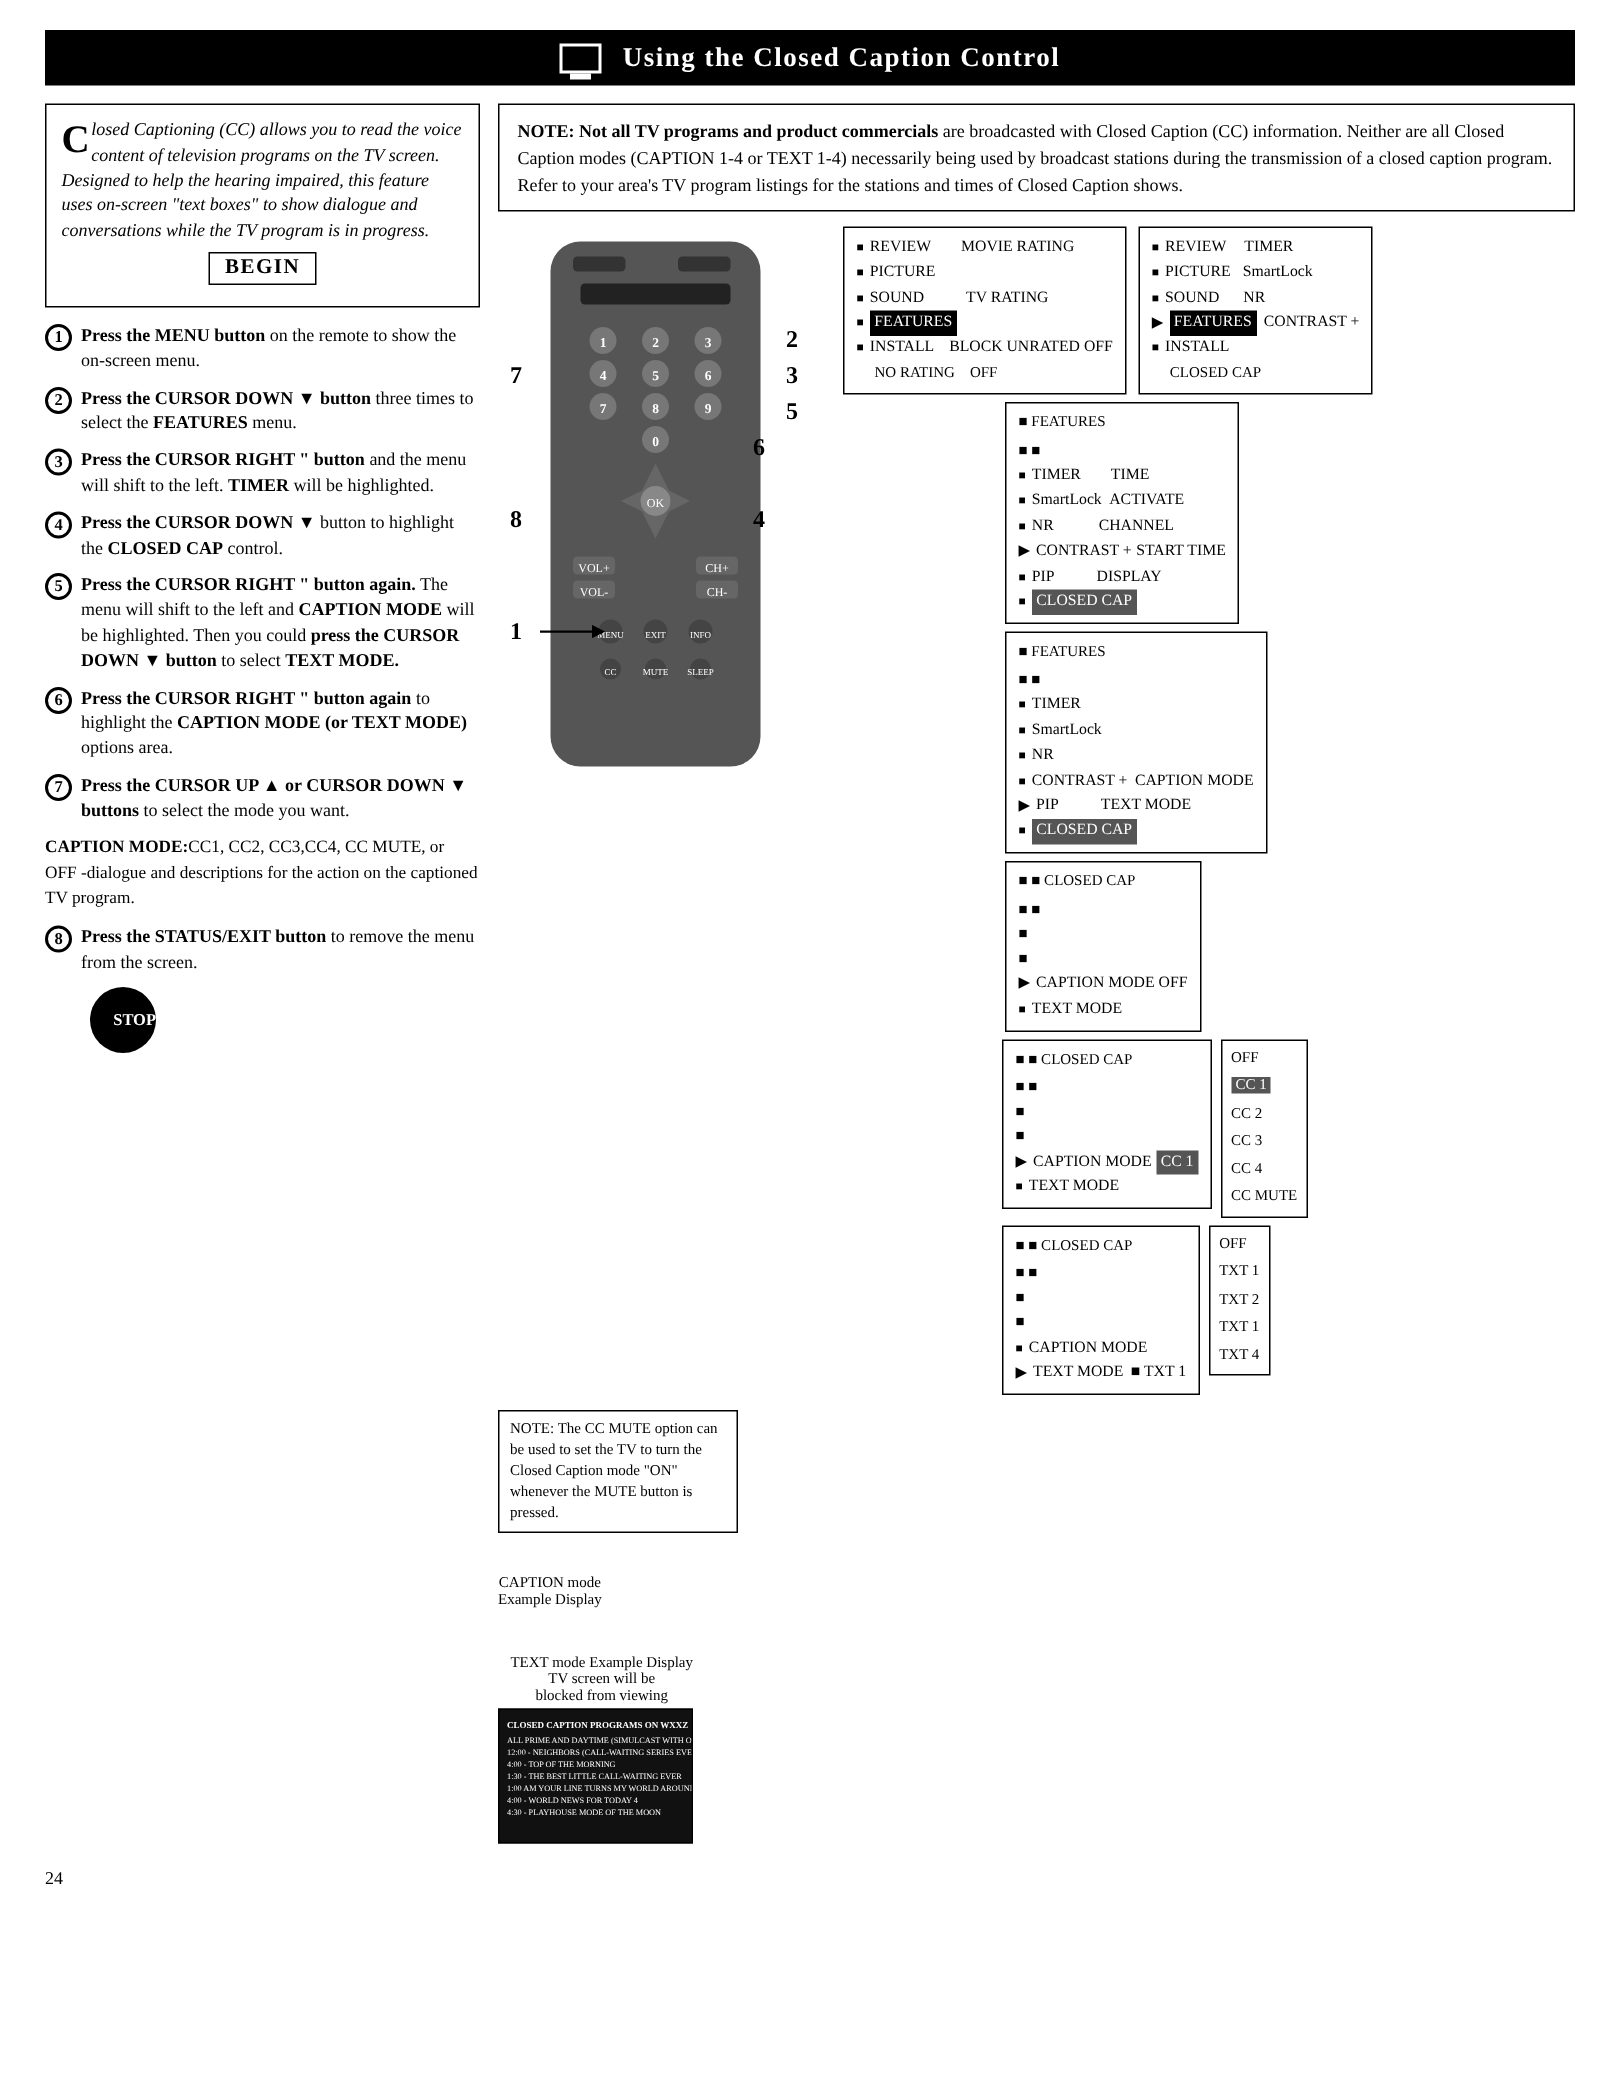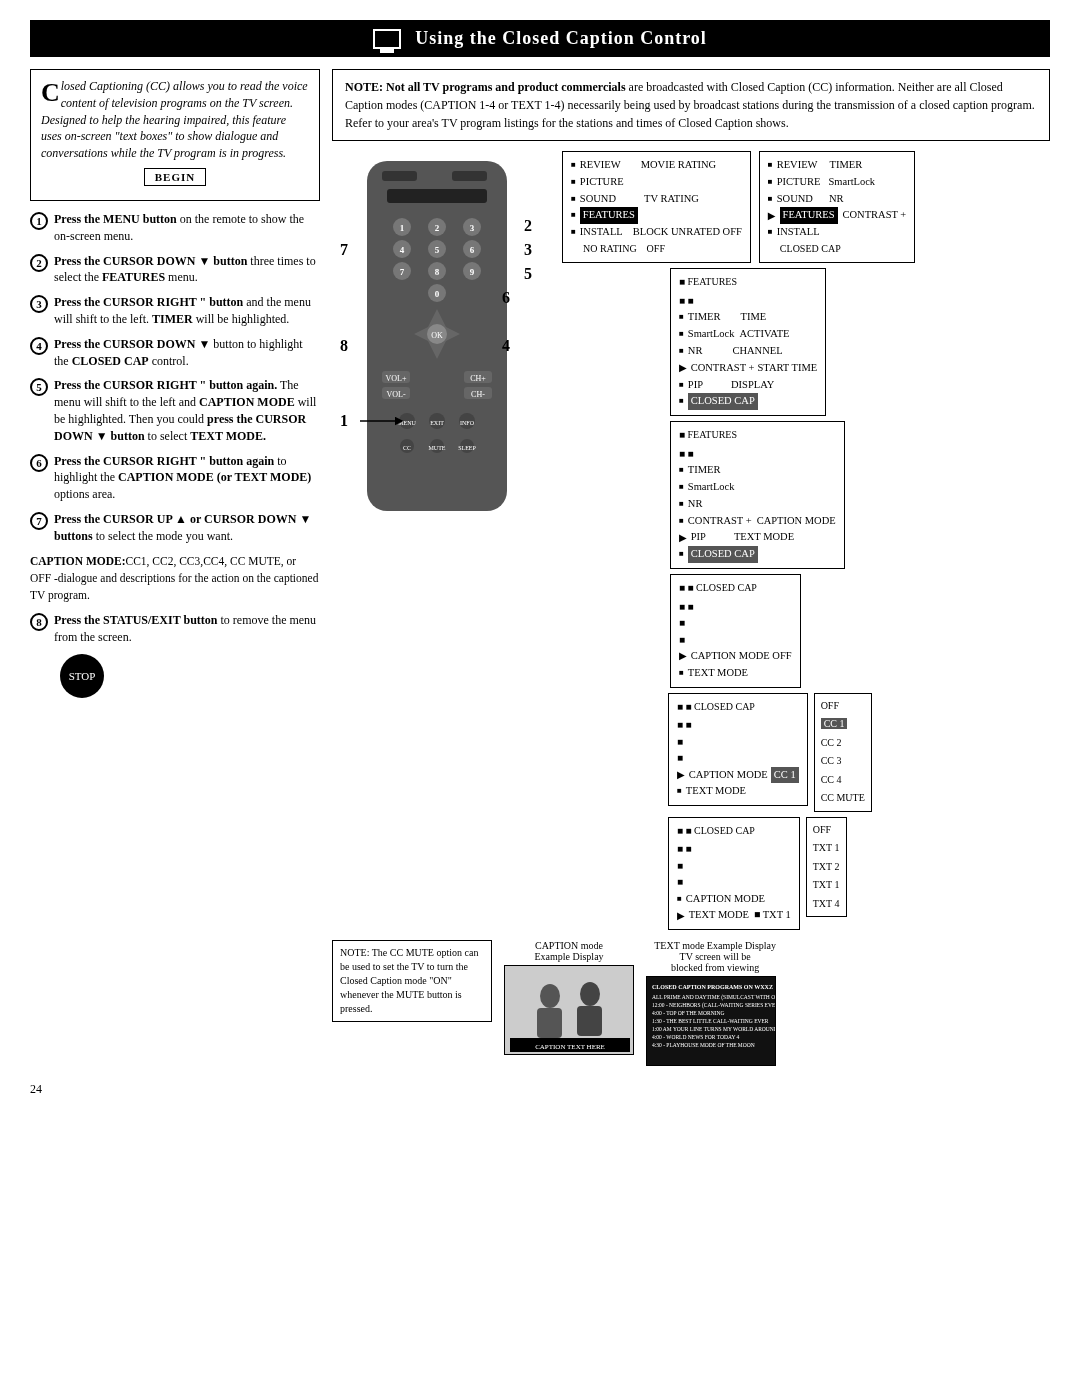--- a/index.html
+++ b/index.html
@@ -80,21 +80,21 @@
     .intro-box p em {
       font-style: italic;
     }
     .begin-btn {
       text-align: center;
       margin: 6px 0;
     }
     .begin-label {
       border: 1.5px solid #000;
       padding: 2px 10px;
-      font-size: 11px;
+      font-size: 14px;
       font-weight: bold;
       letter-spacing: 1px;
       display: inline-block;
     }
 
     
     .step {
       display: flex;
       margin-bottom: 8px;
       line-height: 1.4;
@@ -133,24 +133,24 @@
       line-height: 1.5;
     }
 
     .stop-icon {
       width: 44px;
       height: 44px;
       background: #000;
       border-radius: 50%;
       display: flex;
       align-items: center;
-      justify-content: center;
+      justify-content: flex-end;
       color: #fff;
       font-size: 11px;
-      font-weight: normal;
+      font-weight: bold;
       margin: 6px 0 0 10px;
     }
 
     
     .note-box {
       border: 1.5px solid #000;
       padding: 8px 12px;
       margin-bottom: 10px;
       font-size: 12px;
       line-height: 1.5;
@@ -594,42 +594,28 @@
             <div>TXT 2</div>
             <div>TXT 1</div>
             <div>TXT 4</div>
           </div>
         </div>
 
       </div>
 
     </div>
 
-    <div style="display:flex; gap:12px; margin-top:10px; align-items:flex-start;">
+    <div style="display:flex; gap:28px; margin-top:10px; align-items:flex-start;flex-direction:column;">
 
       <div class="mute-note-box">
         <span>NOTE: The CC MUTE option can be used to set the TV to turn the Closed Caption mode "ON" whenever the MUTE button is pressed.</span>
       </div>
 
       <div style="display:flex; flex-direction:column; align-items:center;">
         <div class="example-label">CAPTION mode<br>Example Display</div>
-        <div style="border:1.5px solid #000; width:130px; height:90px; background:#bbb; position:relative; overflow:hidden;">
-          
-          <svg width="130" height="90">
-            <rect width="130" height="90" fill="#ccc"></rect>
-
-            <ellipse cx="45" cy="30" rx="10" ry="12" fill="#555"></ellipse>
-            <rect x="32" y="42" width="25" height="30" rx="4" fill="#555"></rect>
-            <ellipse cx="85" cy="28" rx="10" ry="12" fill="#444"></ellipse>
-            <rect x="72" y="40" width="25" height="30" rx="4" fill="#444"></rect>
-
-            <rect x="5" y="72" width="120" height="14" fill="#000"></rect>
-            <text x="65" y="83" text-anchor="middle" fill="#fff" font-size="7">CAPTION TEXT HERE</text>
-          </svg>
-        </div>
       </div>
 
       <div style="display:flex; flex-direction:column; align-items:flex-end;">
         <div class="example-label">TEXT  mode Example Display<br>TV screen will be<br>blocked from viewing</div>
         <div style="border:1.5px solid #000; width:130px; height:90px; background:#111; position:relative; overflow:hidden;">
           <svg width="130" height="90">
             <rect width="130" height="90" fill="#111"></rect>
             <text x="5" y="12" fill="#fff" font-size="6" font-weight="bold">CLOSED CAPTION PROGRAMS ON WXXZ</text>
             <text x="5" y="22" fill="#fff" font-size="5.5">ALL PRIME AND DAYTIME (SIMULCAST WITH OBY!)</text>
             <text x="5" y="30" fill="#fff" font-size="5.5">12:00 - NEIGHBORS (CALL-WAITING SERIES EVER)</text>

